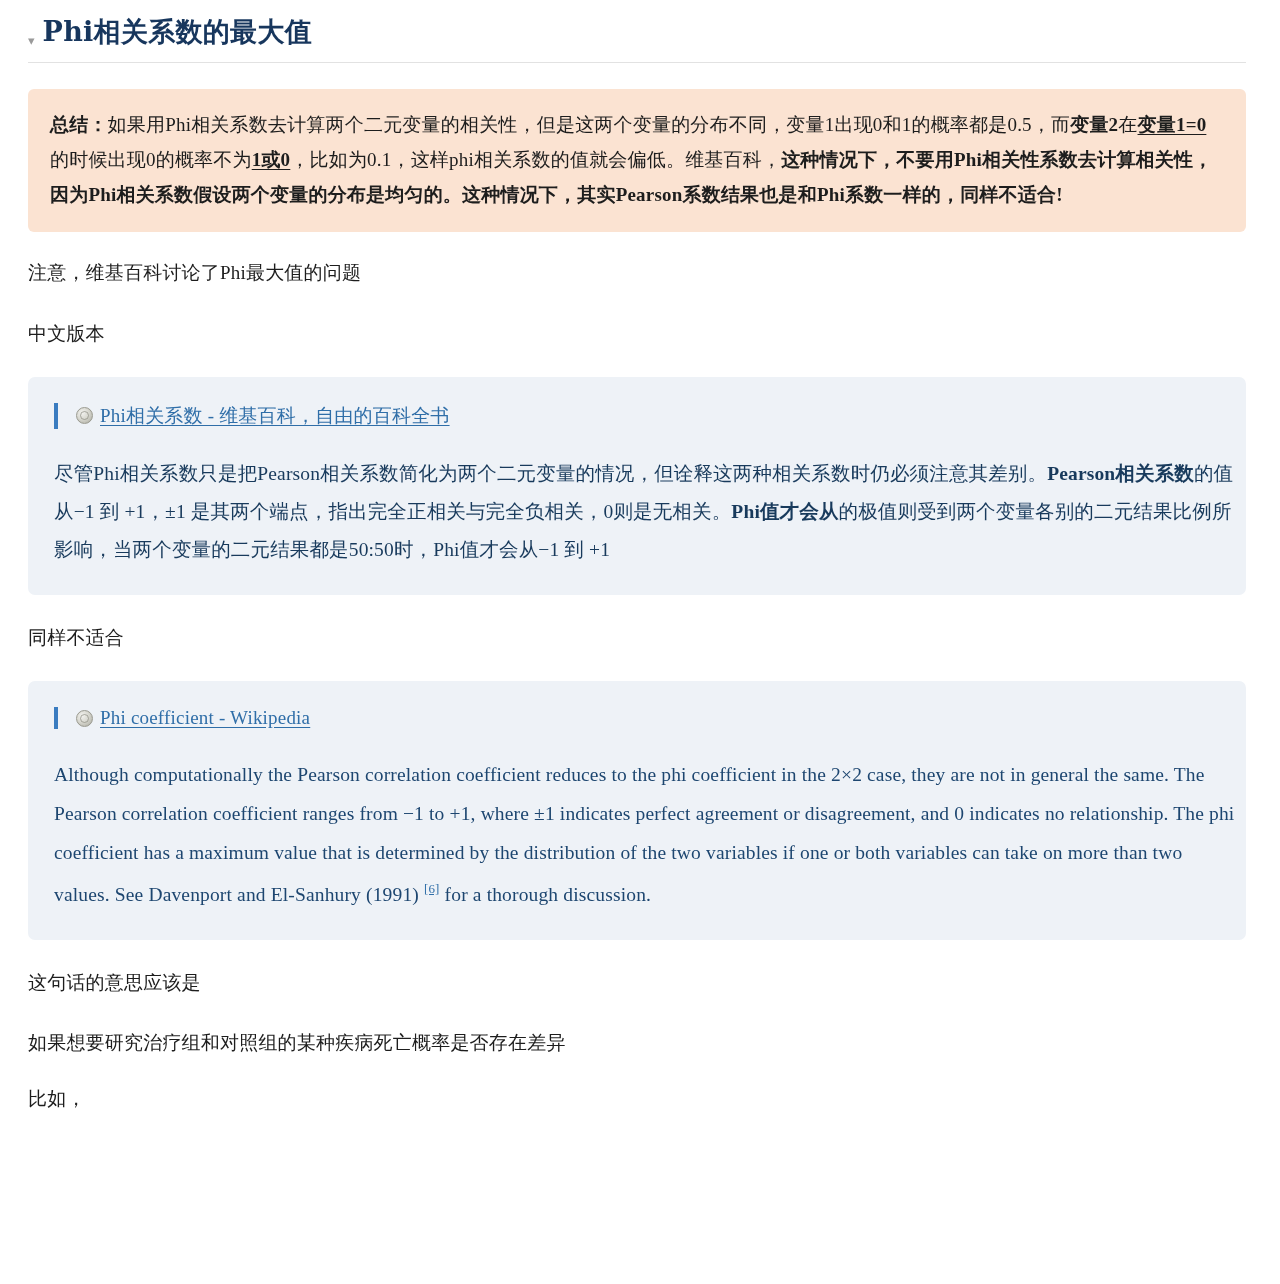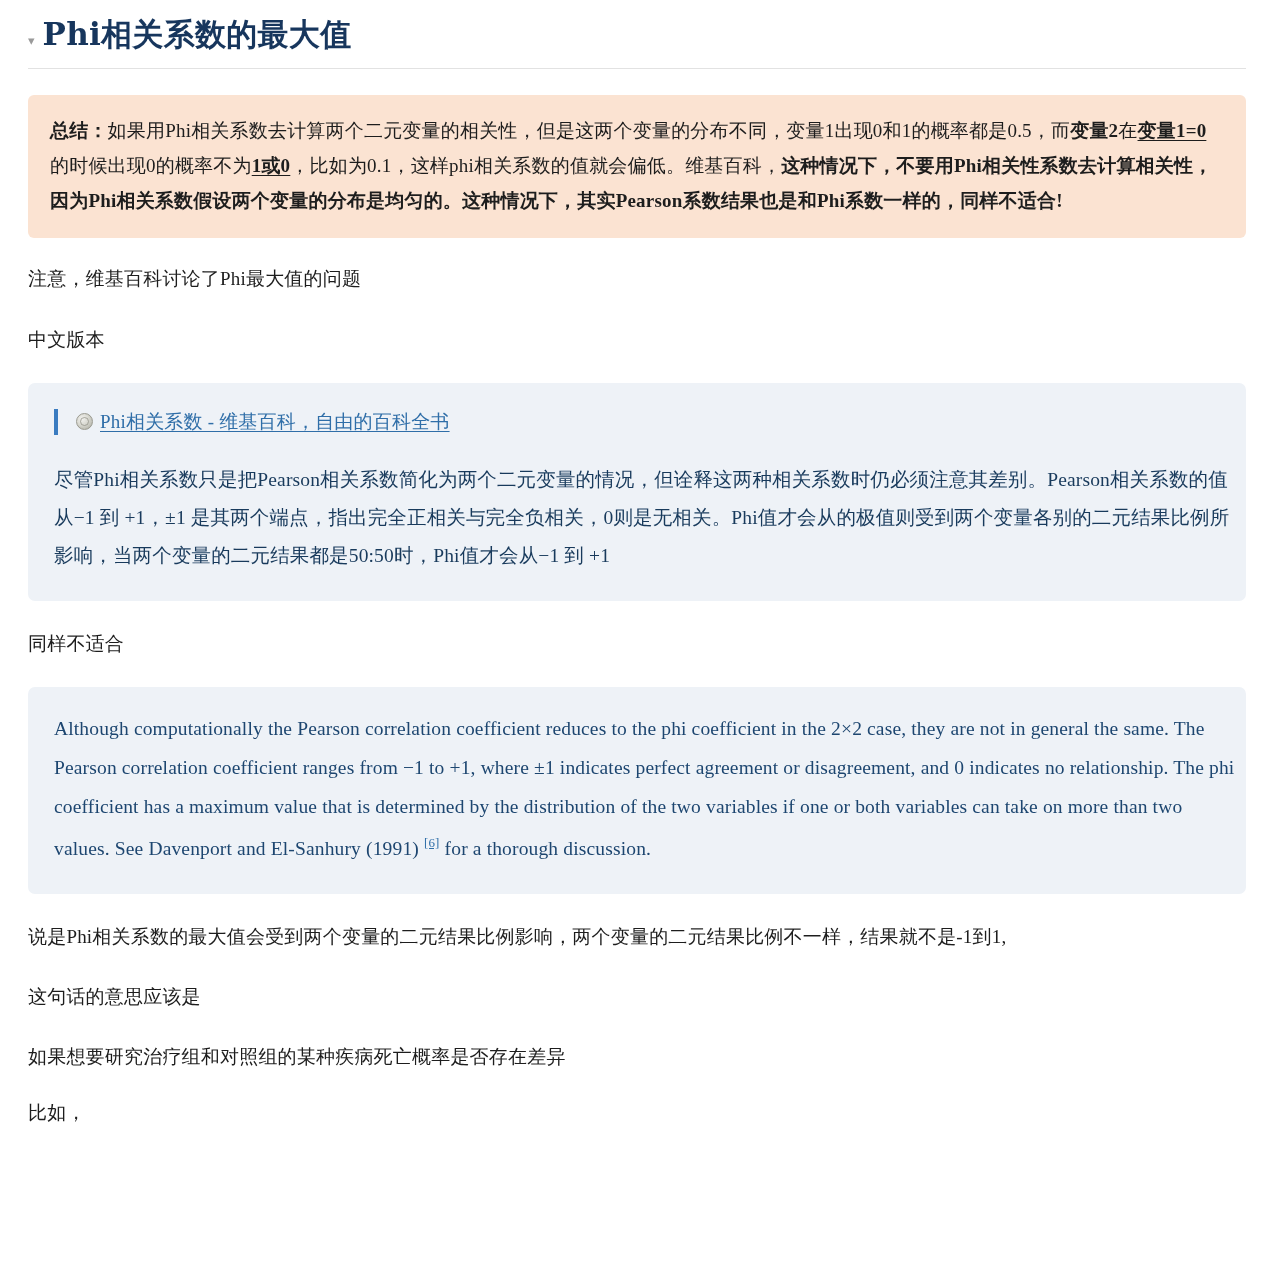--- a/index.html
+++ b/index.html
@@ -31,21 +31,21 @@
   .collapse-triangle {
     color: #9a9a9a;
     font-size: 13px;
     line-height: 1;
     margin-top: 20px;
     user-select: none;
   }
   h1.doc-title {
     margin: 0;
     font-family: "DejaVu Serif", serif;
-    font-size: 31px;
+    font-size: 27px;
     font-weight: bold;
     letter-spacing: 0.3px;
     color: #17365d;
   }
 
   
   .callout {
     background: #fbe3d2;
     border-radius: 6px;
     padding: 18px 22px 20px 22px;
@@ -112,21 +112,21 @@
     color: #183a5c;
     font-size: 19.5px;
     line-height: 1.95;
     letter-spacing: 0.15px;
   }
   .quote-body.en {
     color: #1d4670;
     font-size: 19.5px;
     line-height: 2.0;
   }
-  .quote-body b { font-weight: normal; }
+  .quote-body b { font-weight: bold; }
   sup.ref a {
     color: #2f6ea8;
     font-size: 13px;
     text-decoration: underline;
   }
 </style>
 </head>
 <body>
 
 <div class="page">
@@ -150,25 +150,28 @@
       <a class="quote-link" href="#">Phi相关系数 - 维基百科，自由的百科全书</a>
     </div>
     <div class="quote-body">
       <span>尽管Phi相关系数只是把Pearson相关系数简化为两个二元变量的情况，但诠释这两种相关系数时仍必须注意其差别。</span><b>Pearson相关系数</b><span>的值从−1 到 +1，±1 是其两个端点，指出完全正相关与完全负相关，0则是无相关。</span><b>Phi值才会从</b><span>的极值则受到两个变量各别的二元结果比例所影响，当两个变量的二元结果都是50:50时，Phi值才会从−1 到 +1</span>
     </div>
   </div>
 
   <p class="body-text">同样不适合</p>
 
   <div class="quote-block">
+    <div class="quote-link-row">
+      <span class="favicon"></span>
+      <a class="quote-link" href="#">Phi coefficient - Wikipedia</a>
+    </div>
     <div class="quote-body en">
       <span>Although computationally the Pearson correlation coefficient reduces to the phi coefficient in the 2×2 case, they are not in general the same. The Pearson correlation coefficient ranges from −1 to +1, where ±1 indicates perfect agreement or disagreement, and 0 indicates no relationship. The phi coefficient has a maximum value that is determined by the distribution of the two variables if one or both variables can take on more than two values. See Davenport and El-Sanhury (1991)</span>
       <sup class="ref"><a href="#">[6]</a></sup>
       <span>for a thorough discussion.</span>
     </div>
   </div>
 
-  <p class="body-text">说是Phi相关系数的最大值会受到两个变量的二元结果比例影响，两个变量的二元结果比例不一样，结果就不是-1到1,</p>
   <p class="body-text">这句话的意思应该是</p>
   <p class="body-text tight">如果想要研究治疗组和对照组的某种疾病死亡概率是否存在差异</p>
   <p class="body-text">比如，</p>
 
 </div>
 
 </body></html>

